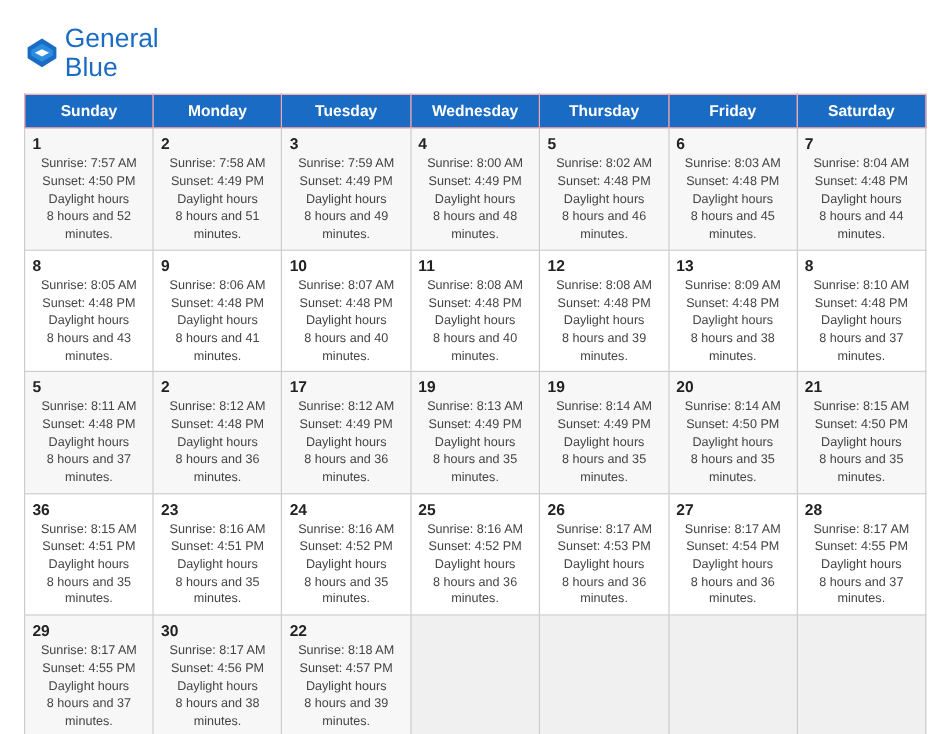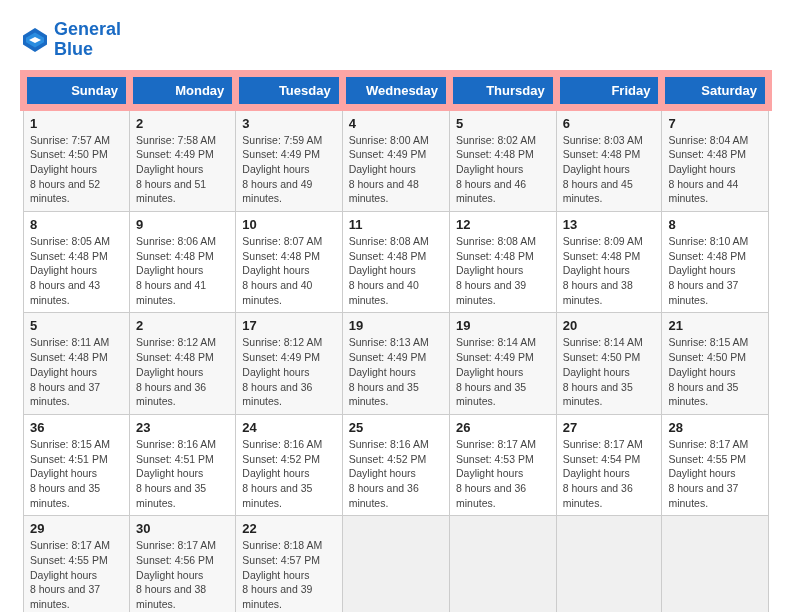--- a/index.html
+++ b/index.html
@@ -15,22 +15,22 @@
       justify-content: space-between;
       align-items: flex-start;
       margin-bottom: 10px;
     }
     .logo {
       display: flex;
       align-items: center;
       gap: 4px;
     }
     .logo-text {
-      font-size: 18px;
-      font-weight: bold;
+      font-size: 22px;
+      font-weight: normal;
       color: #333;
       line-height: 1.1;
     }
     .logo-text span {
       color: #1a6bc4;
     }
     .logo-icon {
       width: 30px;
       height: 30px;
     }
@@ -48,25 +48,25 @@
       color: #555;
     }
     .calendar {
       width: 100%;
       border-collapse: collapse;
       font-size: 11px;
     }
     .calendar thead tr th {
       background-color: #1a6bc4;
       color: #fff;
-      text-align: right;
+      text-align: center;
       padding: 6px 8px;
       font-size: 13px;
       font-weight: bold;
-      border: 7px solid #fca5a5;
+      border: 1px solid #fca5a5;
     }
     .calendar tbody tr td {
       border: 1px solid #ccc;
       vertical-align: top;
       padding: 5px 6px;
       width: 108px;
       min-height: 80px;
       background: #fff;
     }
     .calendar tbody tr:nth-child(odd) td {
@@ -79,20 +79,21 @@
       font-size: 13px;
       font-weight: bold;
       color: #222;
       display: block;
       margin-bottom: 2px;
     }
     .day-detail {
       color: #444;
       line-height: 1.4;
       font-size: 10.5px;
+      text-align: center;
     }
     .empty-cell {
       background: #f0f0f0 !important;
     }
   </style>
 </head>
 <body>
 
 <div class="header">
   <div class="logo">

